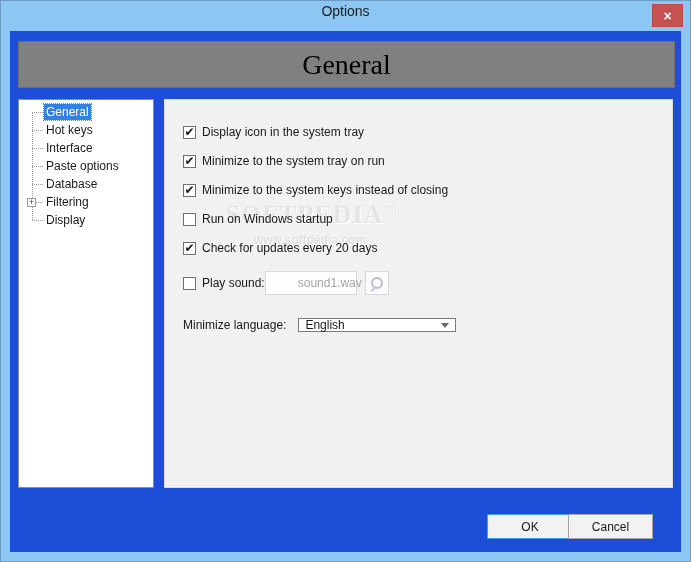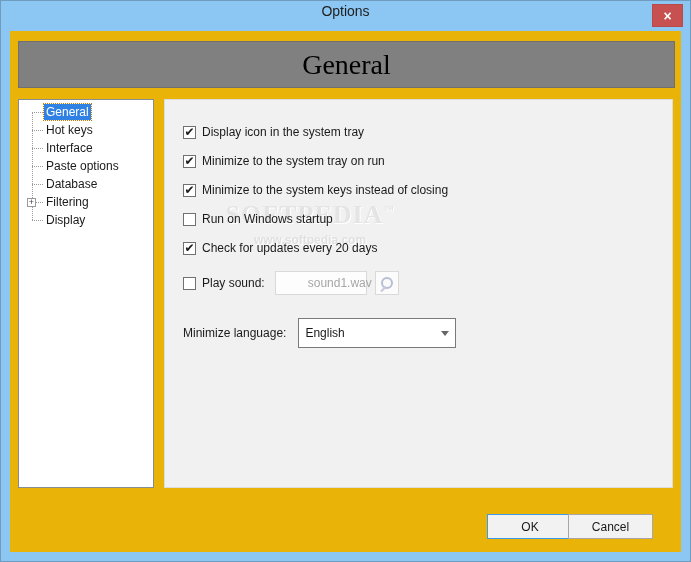--- a/index.html
+++ b/index.html
@@ -21,21 +21,21 @@
   .title { font-size: 14px; color: #1e1e1e; }
   .close-btn {
     position: absolute; top: 3px; right: 7px; width: 31px; height: 23px;
     background: #c75050; border: 1px solid #b94a4a;
     color: #fff; font-size: 14px; font-weight: bold;
     display: flex; align-items: center; justify-content: center;
     cursor: pointer; line-height: 1;
   }
   .client {
     position: absolute; left: 9px; right: 9px; top: 30px; bottom: 9px;
-    background: #eab308;
+    background: #1d4ed8;
   }
   .banner {
     position: absolute; left: 8px; top: 10px; width: 657px; height: 47px;
     background: #808080; border: 1px solid #6f6f6f;
     display: flex; align-items: center; justify-content: center;
   }
   .banner-text {
     font-family: "Liberation Serif", "DejaVu Serif", serif;
     font-size: 28px; color: #000;
   }
@@ -214,32 +214,32 @@
       </div>
 
       <div class="row" style="top:141px;">
         <span class="cb">✔</span>
         <span class="cb-label">Check for updates every 20 days</span>
       </div>
 
       <div class="row" style="top:171px;">
         <span class="cb"></span>
         <span class="cb-label">Play sound:</span>
-        <span class="combo disabled" style="width:92px; margin-left:10px;padding-left:32px;">
+        <span class="combo disabled" style="width:92px; padding-left:32px;">
           <span>sound1.wav</span>
           <span class="chev"></span>
         </span>
         <span class="icon-btn">
           <span class="sound-glyph"></span>
         </span>
       </div>
 
       <div class="row" style="top:218px;">
         <span>Minimize language:</span>
-        <span class="combo" style="width:158px; height:30px; margin-left:12px;">
+        <span class="combo" style="width:158px; height:14px; margin-left:12px;">
           <span>English</span>
           <span class="chev"></span>
         </span>
       </div>
 
     </div>
 
     <div class="btn btn-ok">OK</div>
     <div class="btn btn-cancel">Cancel</div>
 

